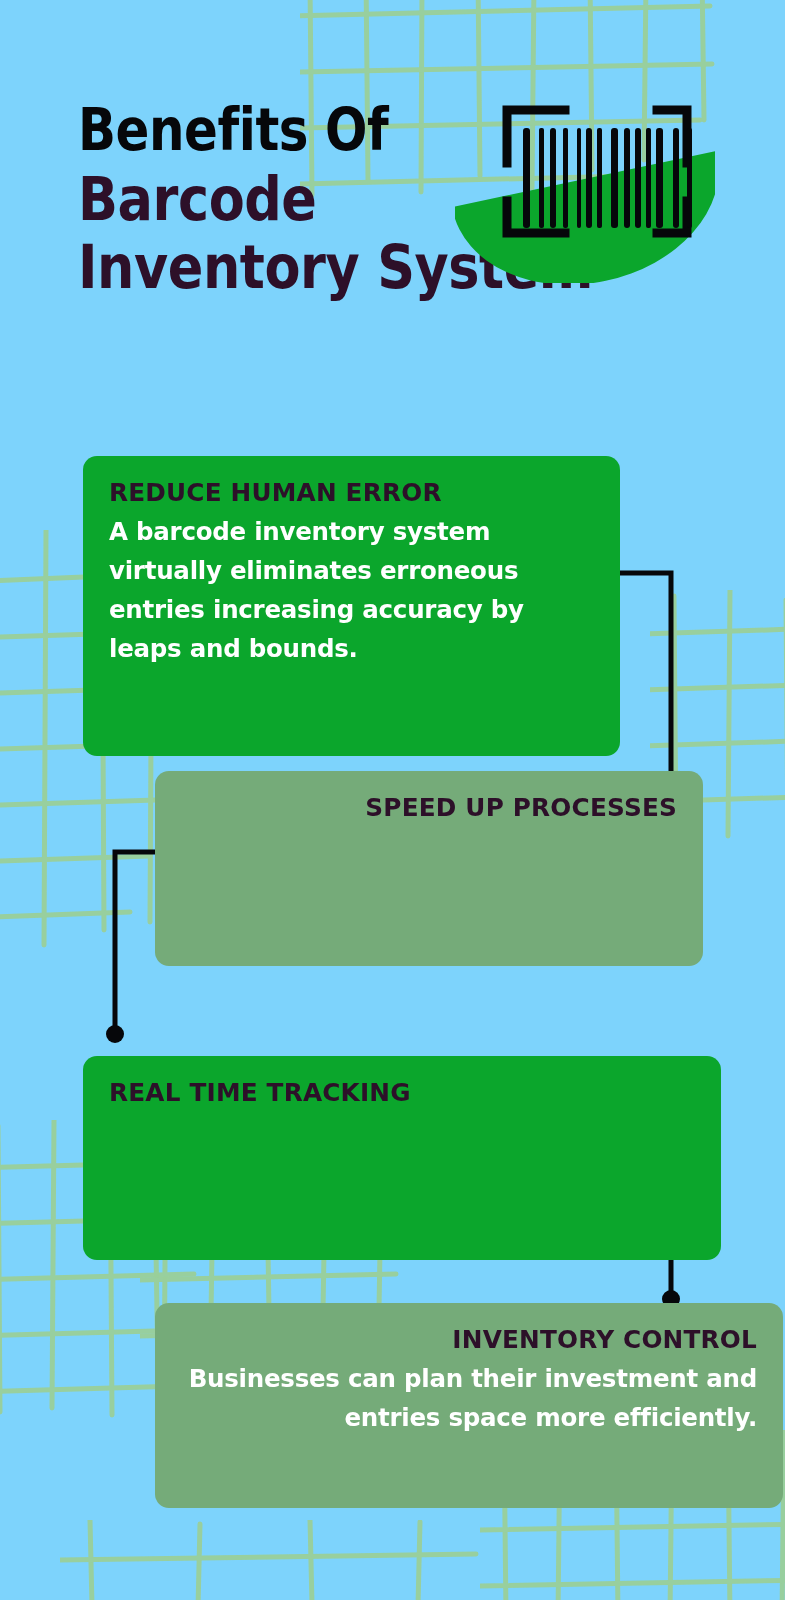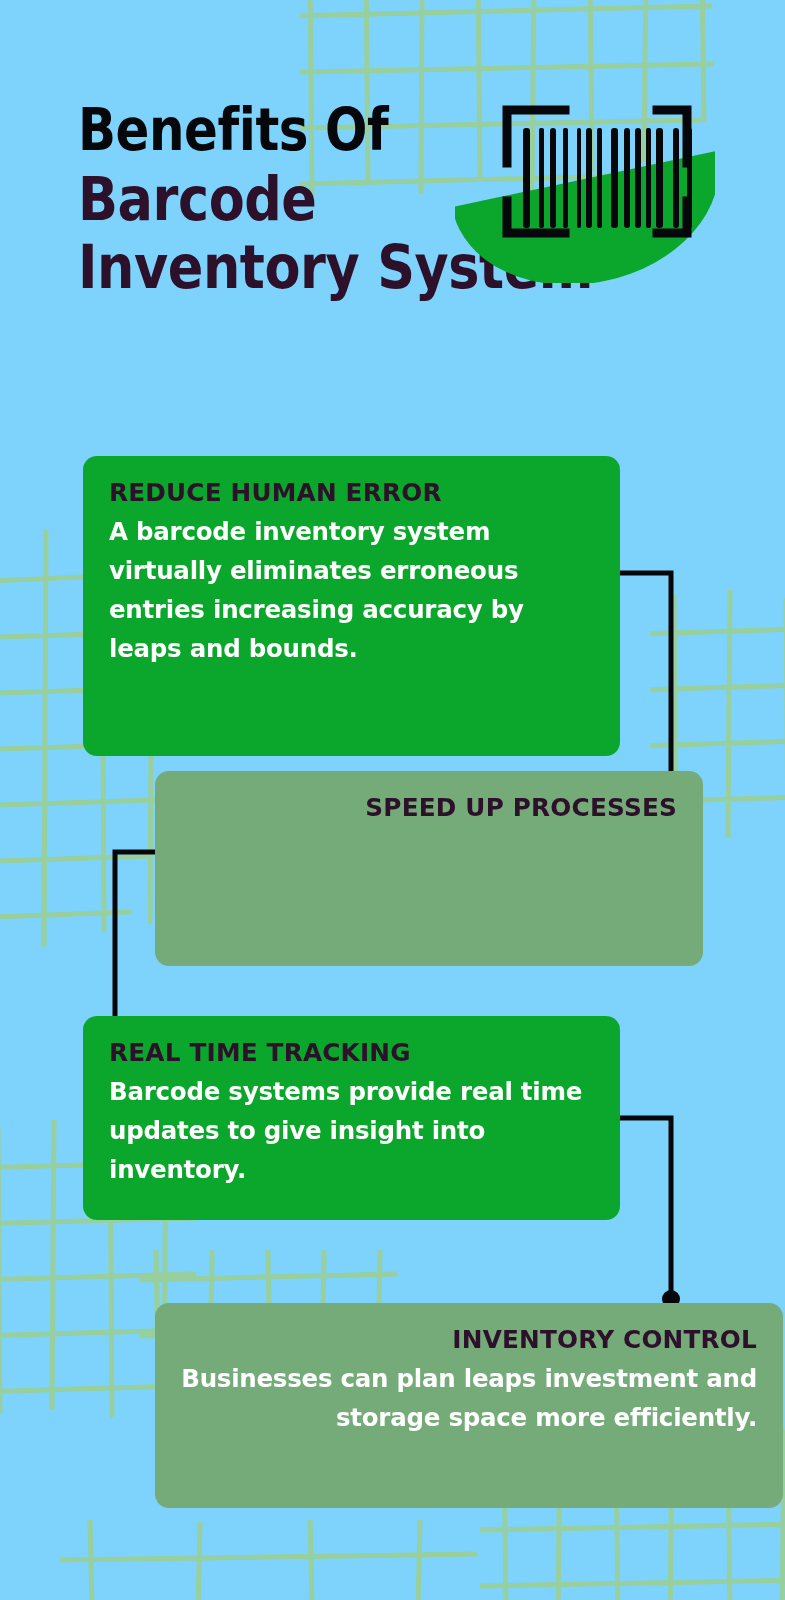--- a/index.html
+++ b/index.html
@@ -66,21 +66,21 @@
     font-family:"DejaVu Sans", sans-serif;
     font-weight:700;
     font-size:24.5px;
     line-height:1.59em;
     color:#FFFFFF;
     letter-spacing:-0.25px;
   }
 
   #card1 { left:83px;  top:456px;  width:537px; height:300px; }
   #card2 { left:155px; top:755px;  width:548px; height:195px;margin-top:16px; }
-  #card3 { left:83px;  top:1016px; width:537px; height:204px; }
+  #card3 { left:83px;  top:1056px; width:638px; height:204px; }
   #card4 { left:155px; top:1303px; width:628px; height:205px; }
 
   
   .connector { position:absolute; pointer-events:none; }
   .connector svg { display:block; overflow:visible; }
 </style>
 </head>
 <body>
 
 <div id="poster">
@@ -266,21 +266,20 @@
     <div class="card-title">REDUCE HUMAN ERROR</div>
     <div class="card-body">A barcode inventory system virtually eliminates erroneous entries increasing accuracy by leaps and bounds.</div>
   </div>
 
   <div id="card2" class="card sage right">
     <div class="card-title">SPEED UP PROCESSES</div>
   </div>
 
   <div id="card3" class="card bright left">
     <div class="card-title">REAL TIME TRACKING</div>
-    <div class="card-body">Barcode systems provide real time updates to give insight into inventory.</div>
   </div>
 
   <div id="card4" class="card sage right">
     <div class="card-title">INVENTORY CONTROL</div>
-    <div class="card-body">Businesses can plan leaps investment and storage space more efficiently.</div>
+    <div class="card-body">Businesses can plan their investment and entries space more efficiently.</div>
   </div>
 
 </div>
 
 </body></html>

